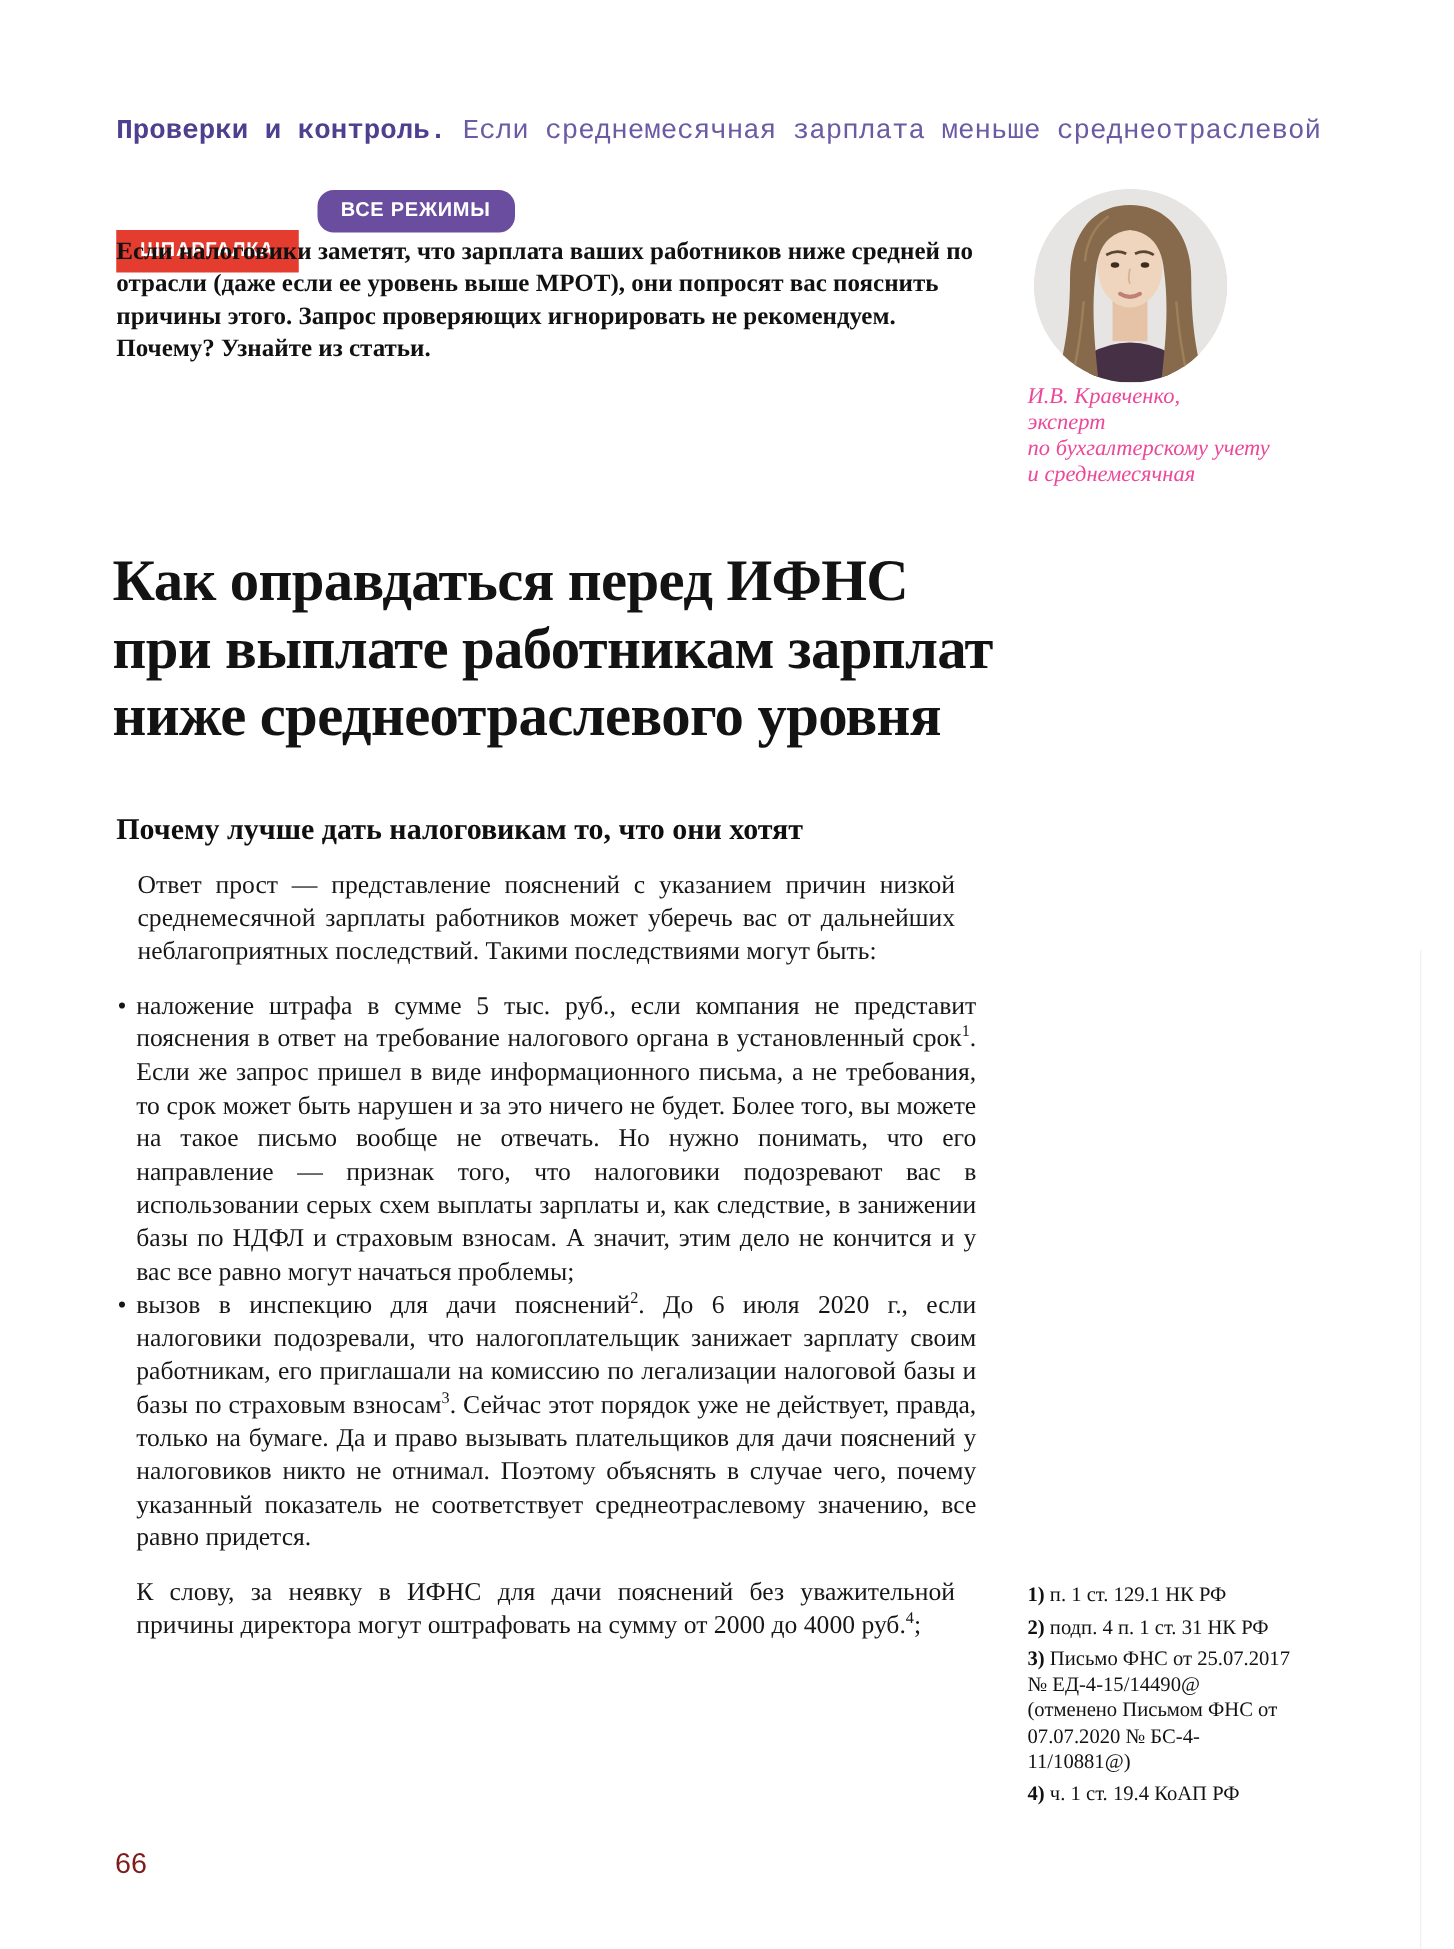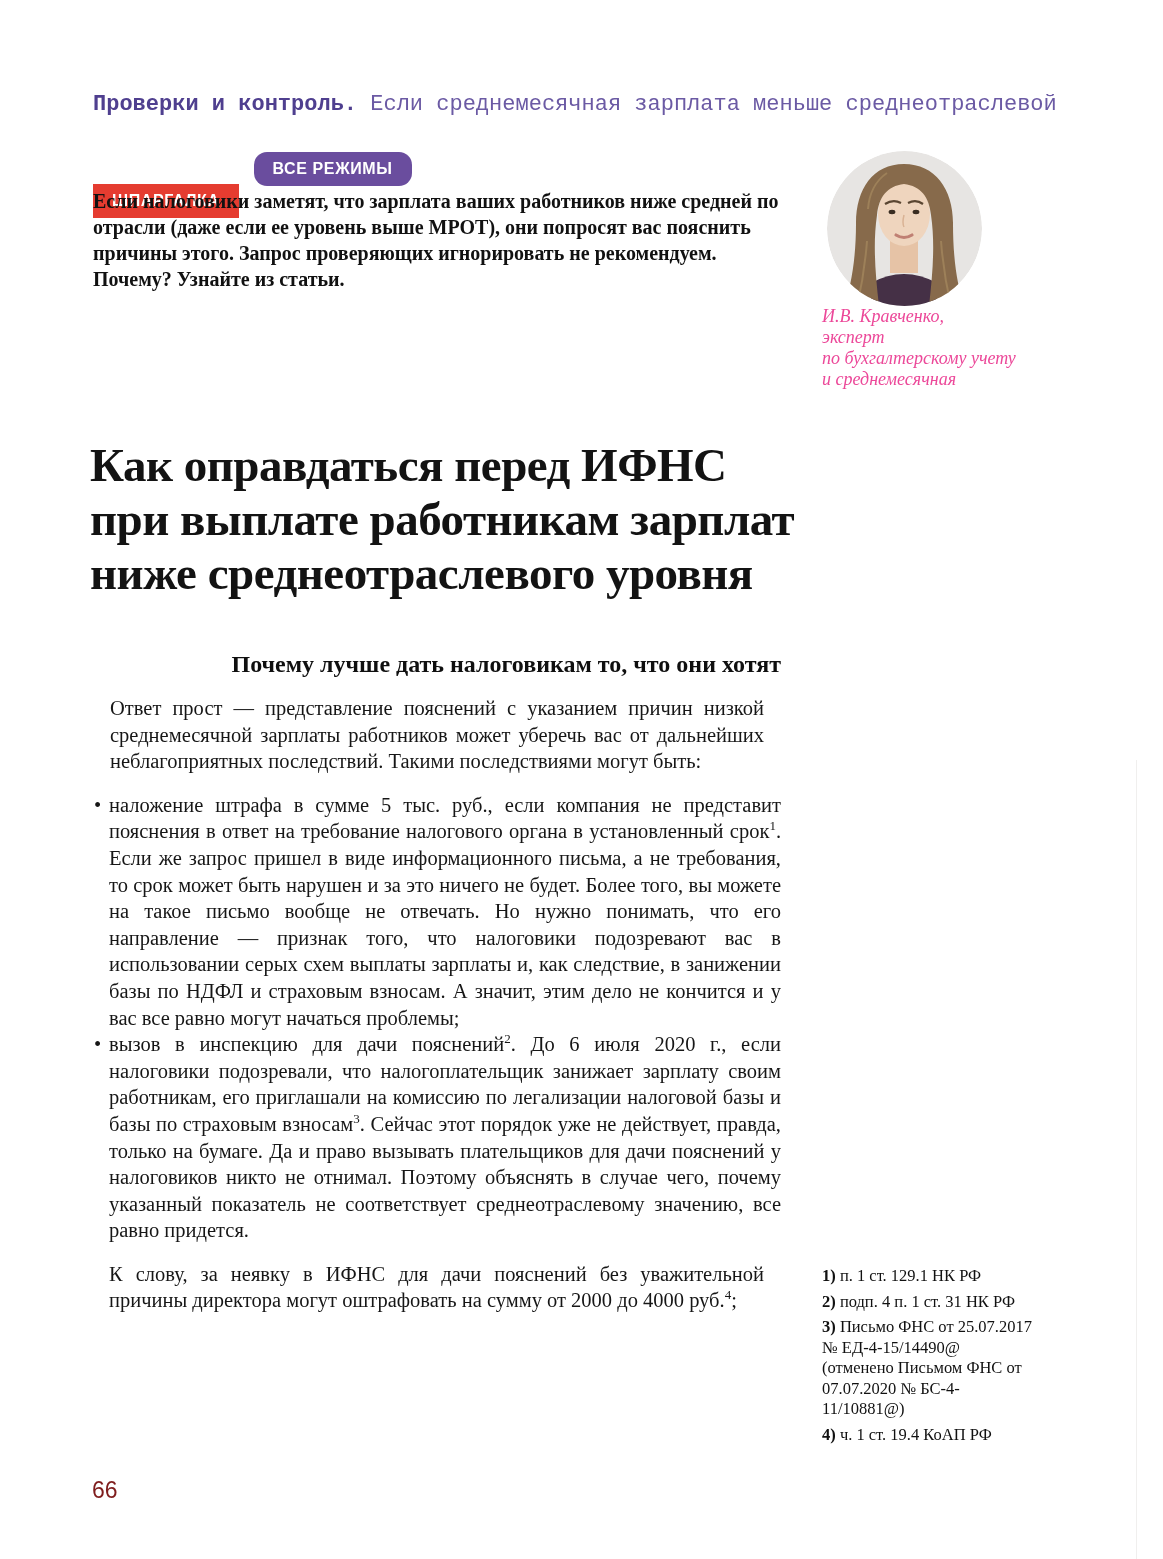--- a/index.html
+++ b/index.html
@@ -51,21 +51,21 @@
     letter-spacing:-0.5px;
   }
   .title span{display:block;}
   
   .body{
     position:absolute;left:93px;top:650px;width:688px;
     font-size:20.5px;line-height:26.6px;text-align:justify;color:#161616;
   }
   .body h2{
     margin:0 0 16px 0;font-size:24px;line-height:28px;
-    text-align:right;color:#0f0f0f;
+    text-align:left;color:#0f0f0f;
   }
   .body p{margin:17px;}
   .body ul{list-style:none;margin:0;padding:0;}
   .body li{position:relative;padding-left:16px;}
   .body li::before{content:"\2022";position:absolute;left:1px;top:0;}
   .body .closing{margin-left:16px;}
   sup{font-size:13px;line-height:0;vertical-align:super;}
   
   .footnotes{
     position:absolute;left:822px;top:1266px;width:210px;

